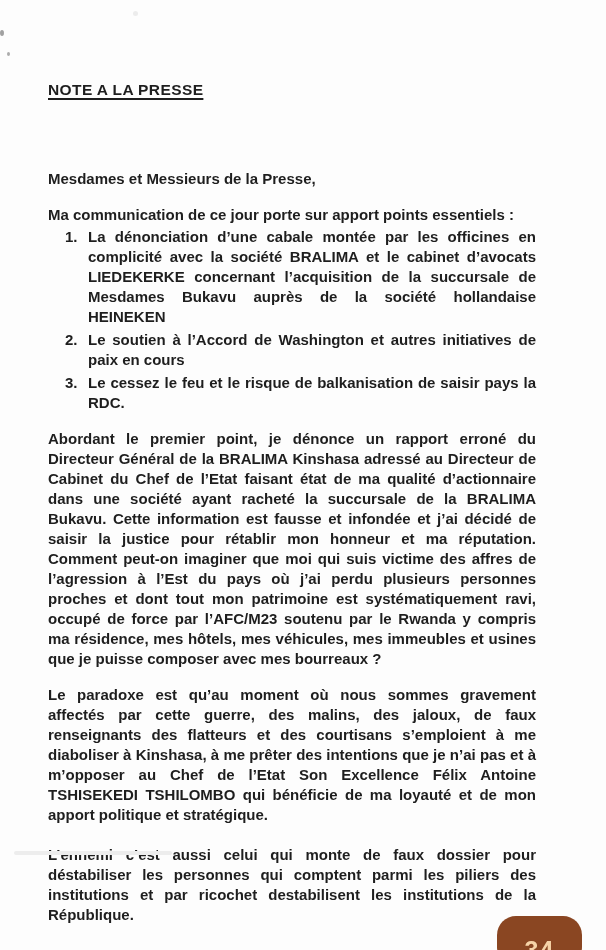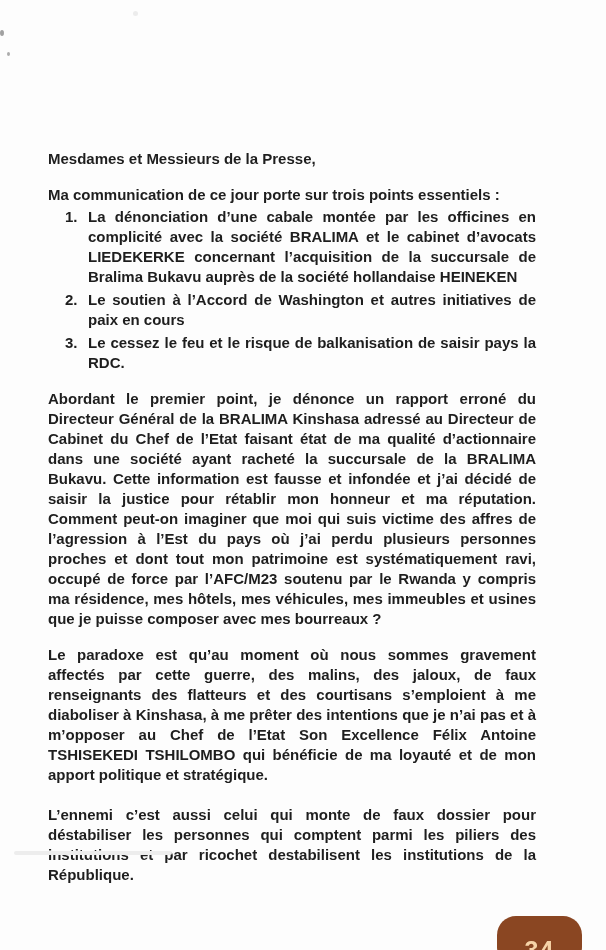--- a/index.html
+++ b/index.html
@@ -66,30 +66,31 @@
     font-weight: 700;
     letter-spacing: 1px;
   }
 </style>
 </head>
 <body>
 
 <div class="doc">
   <div class="content">
 
+    <h1 class="title">NOTE A LA PRESSE</h1>
 
     <div class="salutation">Mesdames et Messieurs de la Presse,</div>
 
 
-    <div class="intro">Ma communication de ce jour porte sur trois points essentiels :</div>
+    <div class="intro">Ma communication de ce jour porte sur apport points essentiels :</div>
 
     <div class="list">
       <div class="list-item">
         <span class="num">1.</span>
-        <span class="item-text">La dénonciation d’une cabale montée par les officines en complicité avec la société BRALIMA et le cabinet d’avocats LIEDEKERKE concernant l’acquisition de la succursale de Bralima Bukavu auprès de la société hollandaise HEINEKEN</span>
+        <span class="item-text">La dénonciation d’une cabale montée par les officines en complicité avec la société BRALIMA et le cabinet d’avocats LIEDEKERKE concernant l’acquisition de la succursale de Mesdames Bukavu auprès de la société hollandaise HEINEKEN</span>
       </div>
       <div class="list-item">
         <span class="num">2.</span>
         <span class="item-text">Le soutien à l’Accord de Washington et autres initiatives de paix en cours</span>
       </div>
       <div class="list-item">
         <span class="num">3.</span>
         <span class="item-text">Le cessez le feu et le risque de balkanisation de saisir pays la RDC.</span>
       </div>
     </div>

